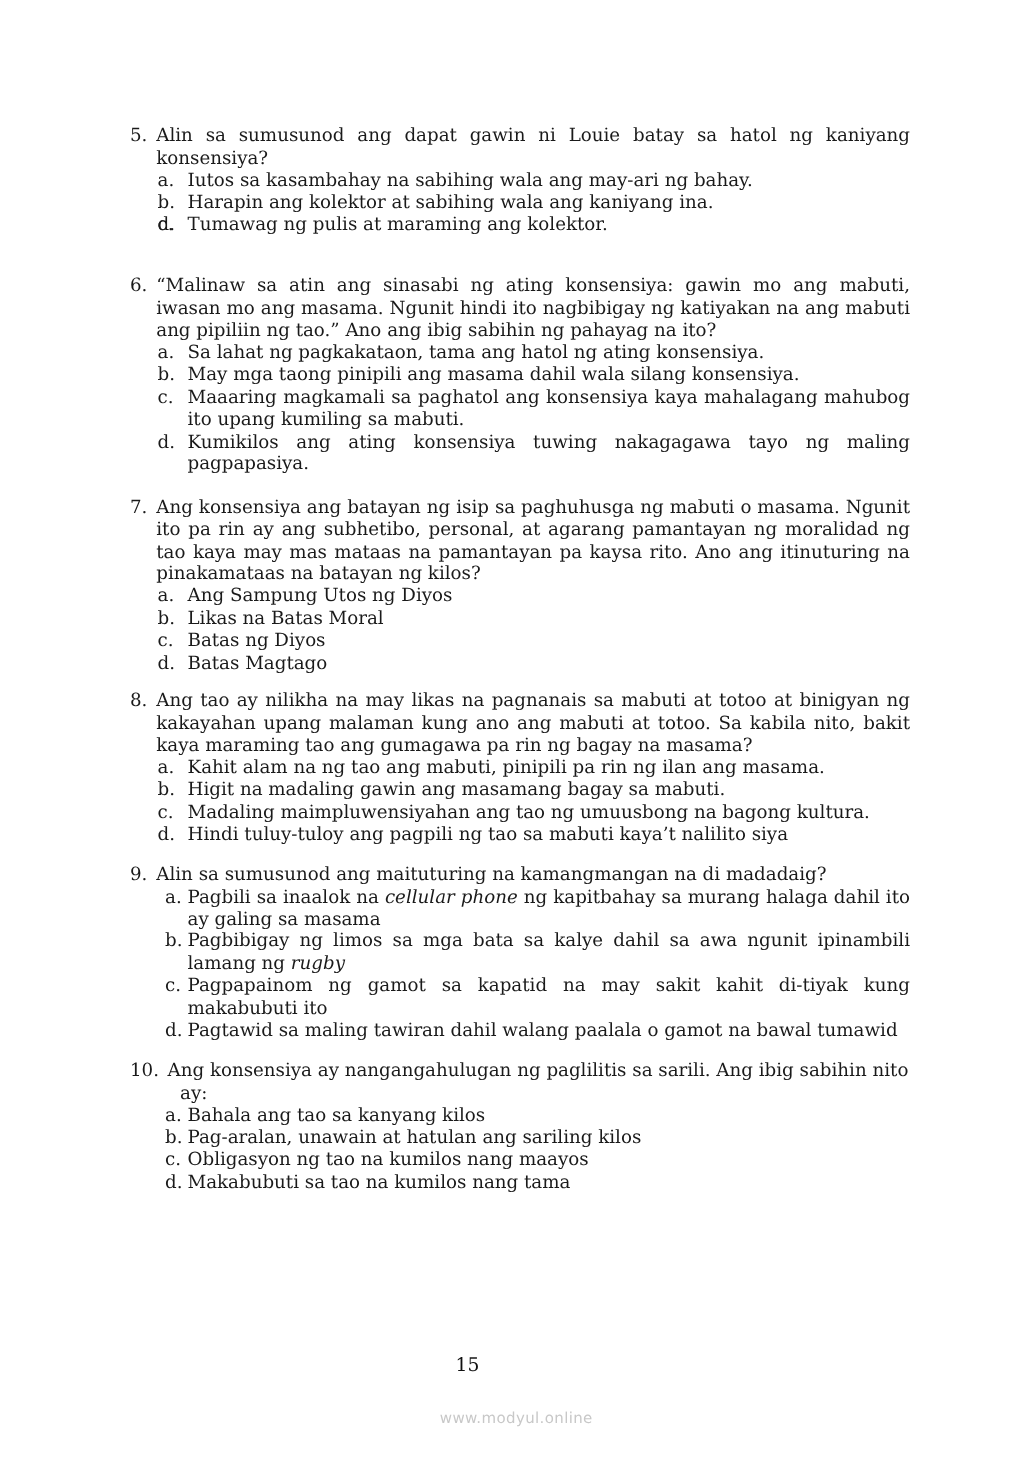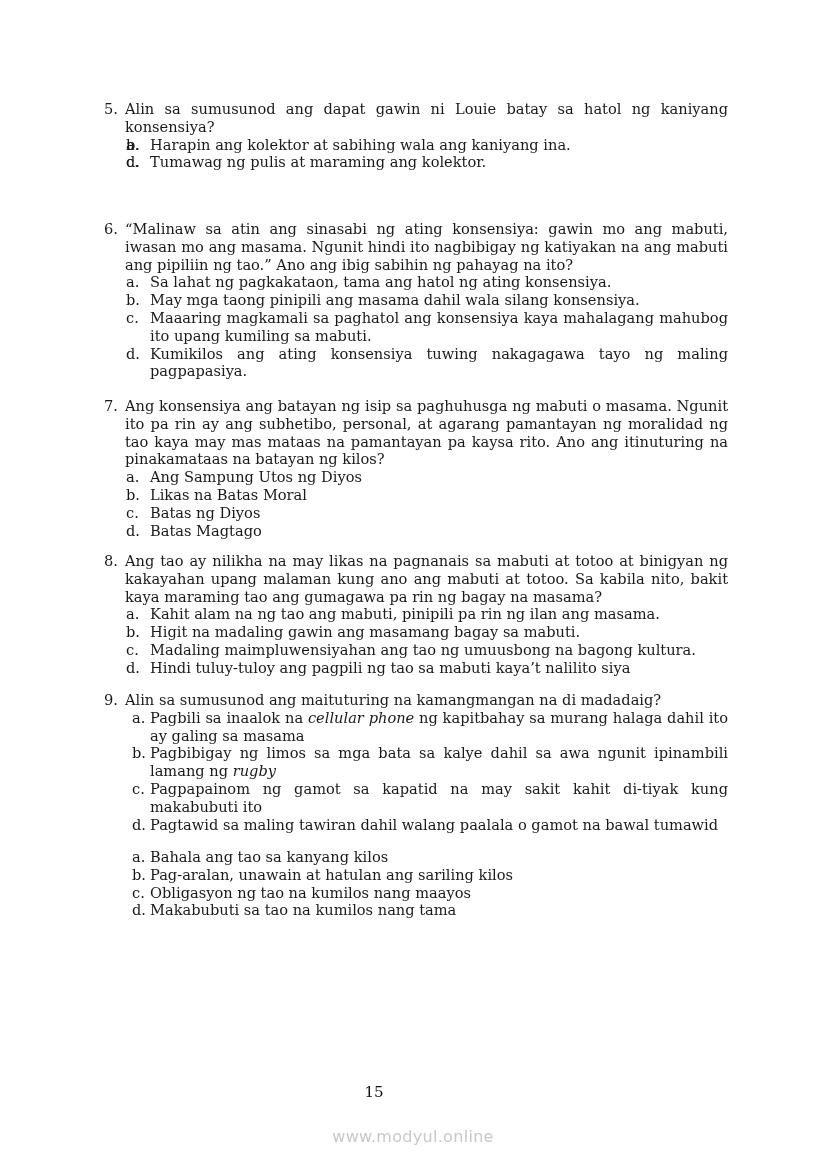--- a/index.html
+++ b/index.html
@@ -18,34 +18,34 @@
   
   .q9 .opt { padding-left: 46px; }
   .q9 .opt .ol { left: 28px; }
   .q10 .stem { padding-left: 30px; }
   .q10 .opt { padding-left: 46px; }
   .q10 .opt .ol { left: 28px; }
   .q10 .stem .cont { padding-left: 2px; }
   em { font-style: italic; }
   .pagenum { position: absolute; top: 1083px; left: 0; width: 748px; text-align: center; font-size: 15px; color: #111; }
   .footer { position: absolute; top: 1127px; left: 0; width: 826px; text-align: center;
-    font-family: "DejaVu Sans", "Liberation Sans", sans-serif; font-size: 16px; color: #c8c8c8; letter-spacing: 0.3px; }
+    font-family: "DejaVu Sans", "Liberation Sans", sans-serif; font-size: 12px; color: #c8c8c8; letter-spacing: 0.3px; }
 </style>
 </head>
 <body>
 
 <div class="page">
 
   <div class="q" style="top:100px;">
     <div class="stem">
       <span class="num">5.</span>
       <span>Alin sa sumusunod ang dapat gawin ni Louie batay sa hatol ng kaniyang konsensiya?</span>
     </div>
     <ul class="opts">
-      <li class="opt"><span class="ol">a.</span></li>
+      <li class="opt"><span class="ol">a.</span><span>Iutos sa kasambahay na sabihing wala ang may-ari ng bahay.</span></li>
       <li class="opt"><span class="ol">b.</span><span>Harapin ang kolektor at sabihing wala ang kaniyang ina.</span></li>
       <li class="opt"><span class="ol">c.</span></li>
       <li class="opt"><span class="ol">d.</span><span>Tumawag ng pulis at maraming ang kolektor.</span></li>
     </ul>
   </div>
 
   <div class="q" style="top:220px;">
     <div class="stem">
       <span class="num">6.</span>
       <span>“Malinaw sa atin ang sinasabi ng ating konsensiya: gawin mo ang mabuti, iwasan mo ang masama. Ngunit hindi ito nagbibigay ng katiyakan na ang mabuti ang pipiliin ng tao.” Ano ang ibig sabihin ng pahayag na ito?</span>
@@ -91,20 +91,25 @@
     </div>
     <ul class="opts">
       <li class="opt"><span class="ol">a.</span><span><span>Pagbili sa inaalok na </span><em>cellular phone</em><span> ng kapitbahay sa murang halaga dahil ito ay galing sa masama</span></span></li>
       <li class="opt"><span class="ol">b.</span><span><span>Pagbibigay ng limos sa mga bata sa kalye dahil sa awa ngunit ipinambili lamang ng </span><em>rugby</em><span></span></span></li>
       <li class="opt"><span class="ol">c.</span><span>Pagpapainom ng gamot sa kapatid na may sakit kahit di-tiyak kung makabubuti ito</span></li>
       <li class="opt"><span class="ol">d.</span><span>Pagtawid sa maling tawiran dahil walang paalala o gamot na bawal tumawid</span></li>
     </ul>
   </div>
 
   <div class="q q10" style="top:848px;">
+    <div class="stem">
+      <span class="num">10.</span>
+      <div style="white-space:nowrap;">Ang konsensiya ay nangangahulugan ng paglilitis sa sarili. Ang ibig sabihin nito</div>
+      <div class="cont" style="padding-left:10px;">ay:</div>
+    </div>
     <ul class="opts">
       <li class="opt"><span class="ol">a.</span><span>Bahala ang tao sa kanyang kilos</span></li>
       <li class="opt"><span class="ol">b.</span><span>Pag-aralan, unawain at hatulan ang sariling kilos</span></li>
       <li class="opt"><span class="ol">c.</span><span>Obligasyon ng tao na kumilos nang maayos</span></li>
       <li class="opt"><span class="ol">d.</span><span>Makabubuti sa tao na kumilos nang tama</span></li>
     </ul>
   </div>
 
   <div class="pagenum">15</div>
   <div class="footer">www.modyul.online</div>

